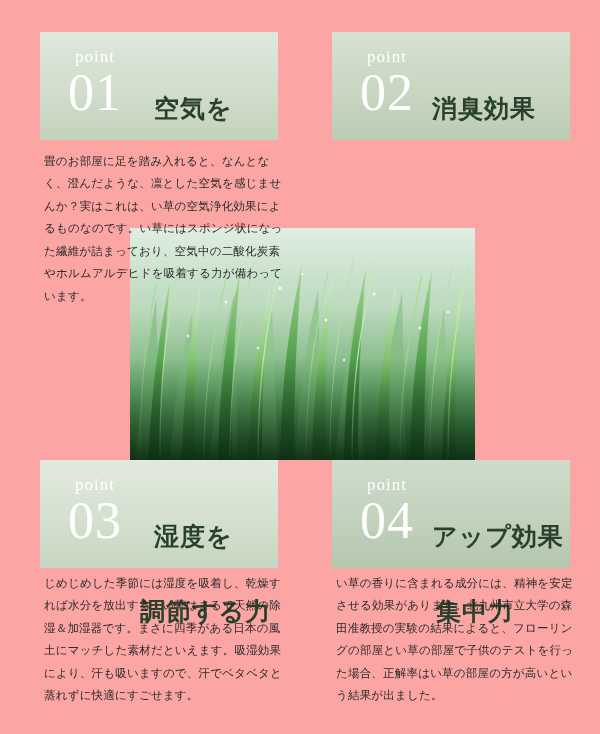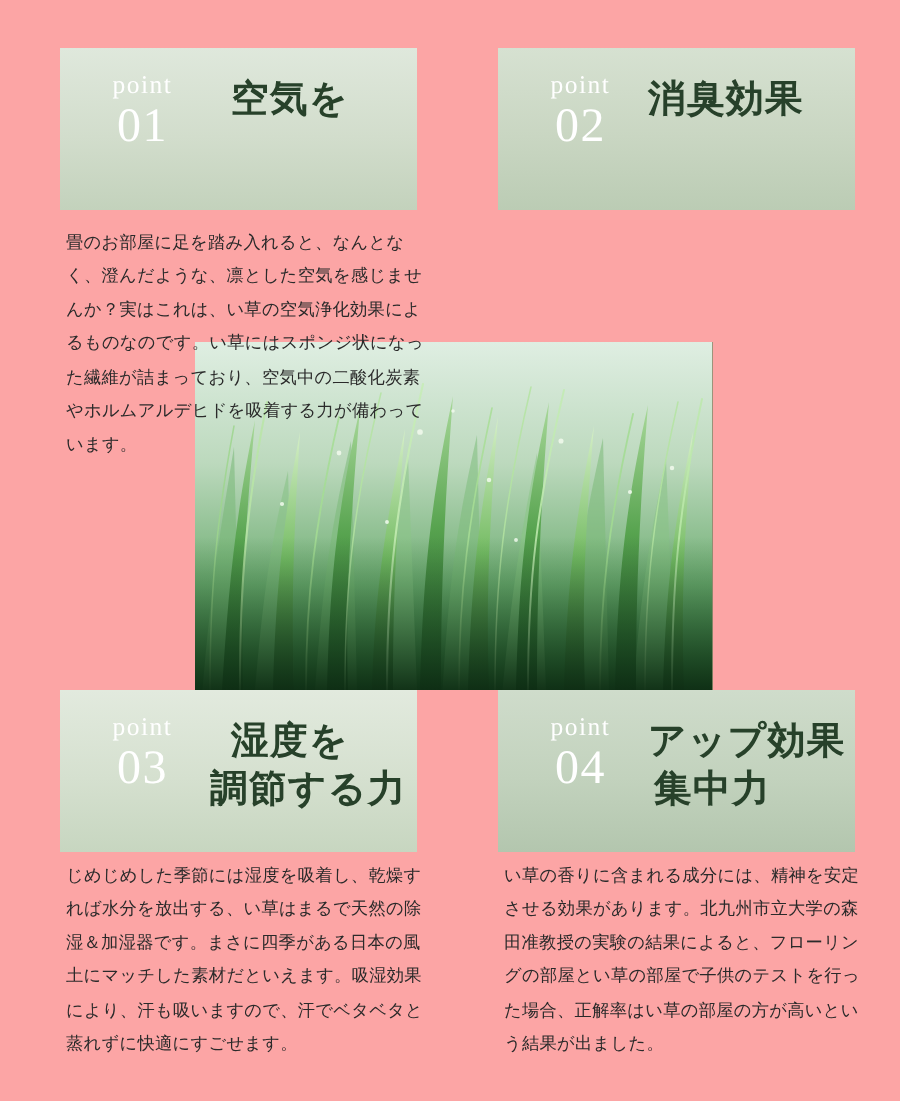--- a/index.html
+++ b/index.html
@@ -73,41 +73,42 @@
   .point-word {
     font-family: "Liberation Serif", "DejaVu Serif", serif;
     font-size: 17px;
     letter-spacing: 1px;
     color: #ffffff;
     line-height: 1;
     margin-bottom: 2px;
   }
   .point-num {
     font-family: "Liberation Serif", "DejaVu Serif", serif;
-    font-size: 32px;
+    font-size: 52px;
     line-height: 1;
     color: #ffffff;
     letter-spacing: 1px;
   }
   .title-col {
     flex: 1;
     display: flex;
     flex-direction: column;
     justify-content: center;
     padding-left: 8px;
     padding-top: 8px;
   }
   .title-line {
     font-family: "DejaVu Sans", "Liberation Sans", sans-serif;
     font-size: 25px;
     font-weight: bold;
     color: #27412a;
     line-height: 1.28;
     letter-spacing: 1px;
     white-space: nowrap;
+    margin-top: 43px;
   }
   .title-line.indent { margin-left: 14px; }
   .title-line.indent2 { margin-left: 4px; }
 
   
   .body-text {
     position: absolute;
     font-family: "DejaVu Sans", "Liberation Sans", sans-serif;
     font-size: 11.5px;
     line-height: 1.95;

